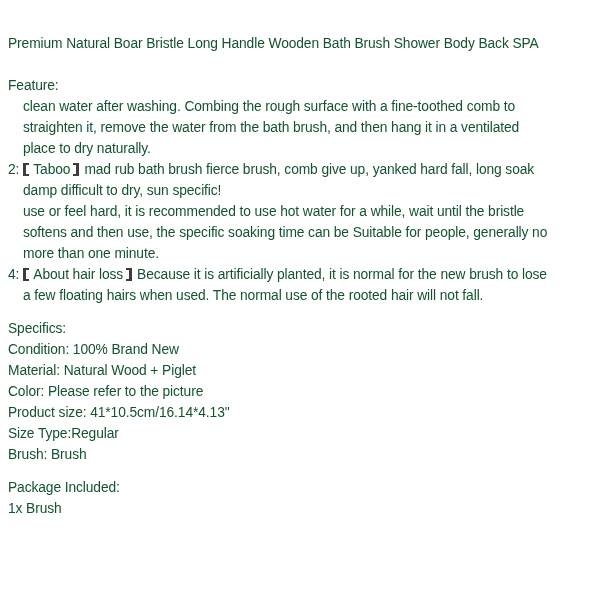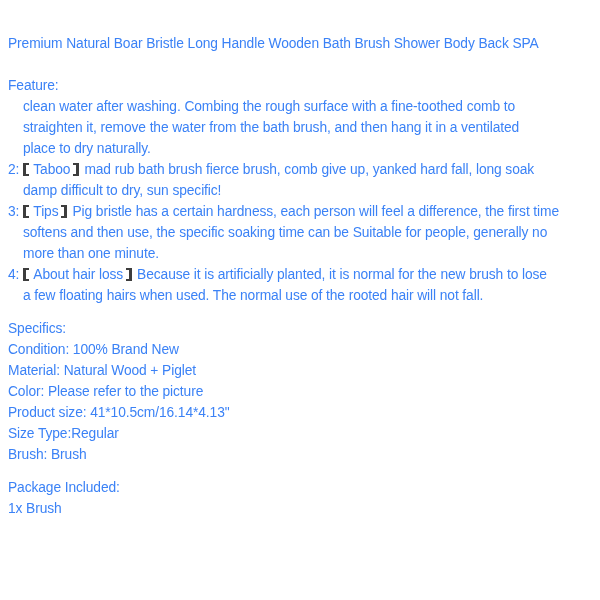--- a/index.html
+++ b/index.html
@@ -12,21 +12,21 @@
     width: 600px;
     height: 600px;
     box-sizing: border-box;
     padding: 33px 0 0 8px;
     overflow: hidden;
     background: #ffffff;
     font-family: "Liberation Sans", "DejaVu Sans", sans-serif;
     font-size: 13.8px;
     line-height: 21px;
     letter-spacing: -0.1px;
-    color: #3b82f6;
+    color: #14532d;
   }
   .line, .heading, .title {
     white-space: nowrap;
     height: 21px;
   }
   .title {
     margin-bottom: 21px;
   }
   .section-gap {
     margin-top: 12px;
@@ -70,21 +70,21 @@
       <div class="line cont">straighten it, remove the water from the bath brush, and then hang it in a ventilated</div>
       <div class="line cont">place to dry naturally.</div>
     </div>
 
     <div>
       <div class="line"><span>2:</span><span class="lb"></span><span>Taboo</span><span class="rb"></span><span>mad rub bath brush fierce brush, comb give up, yanked hard fall, long soak</span></div>
       <div class="line cont">damp difficult to dry, sun specific!</div>
     </div>
 
     <div>
-      <div class="line"><span>3:</span><span class="lb"></span><span>Tips</span><span class="rb"></span><span>Pig bristle has a certain hardness, each person will feel a difference, the first time</span></div>
+      <div class="line cont">use or feel hard, it is recommended to use hot water for a while, wait until the bristle</div>
       <div class="line cont">softens and then use, the specific soaking time can be Suitable for people, generally no</div>
       <div class="line cont">more than one minute.</div>
     </div>
 
     <div>
       <div class="line"><span>4:</span><span class="lb"></span><span>About hair loss</span><span class="rb"></span><span>Because it is artificially planted, it is normal for the new brush to lose</span></div>
       <div class="line cont">a few floating hairs when used. The normal use of the rooted hair will not fall.</div>
     </div>
   </div>
 

